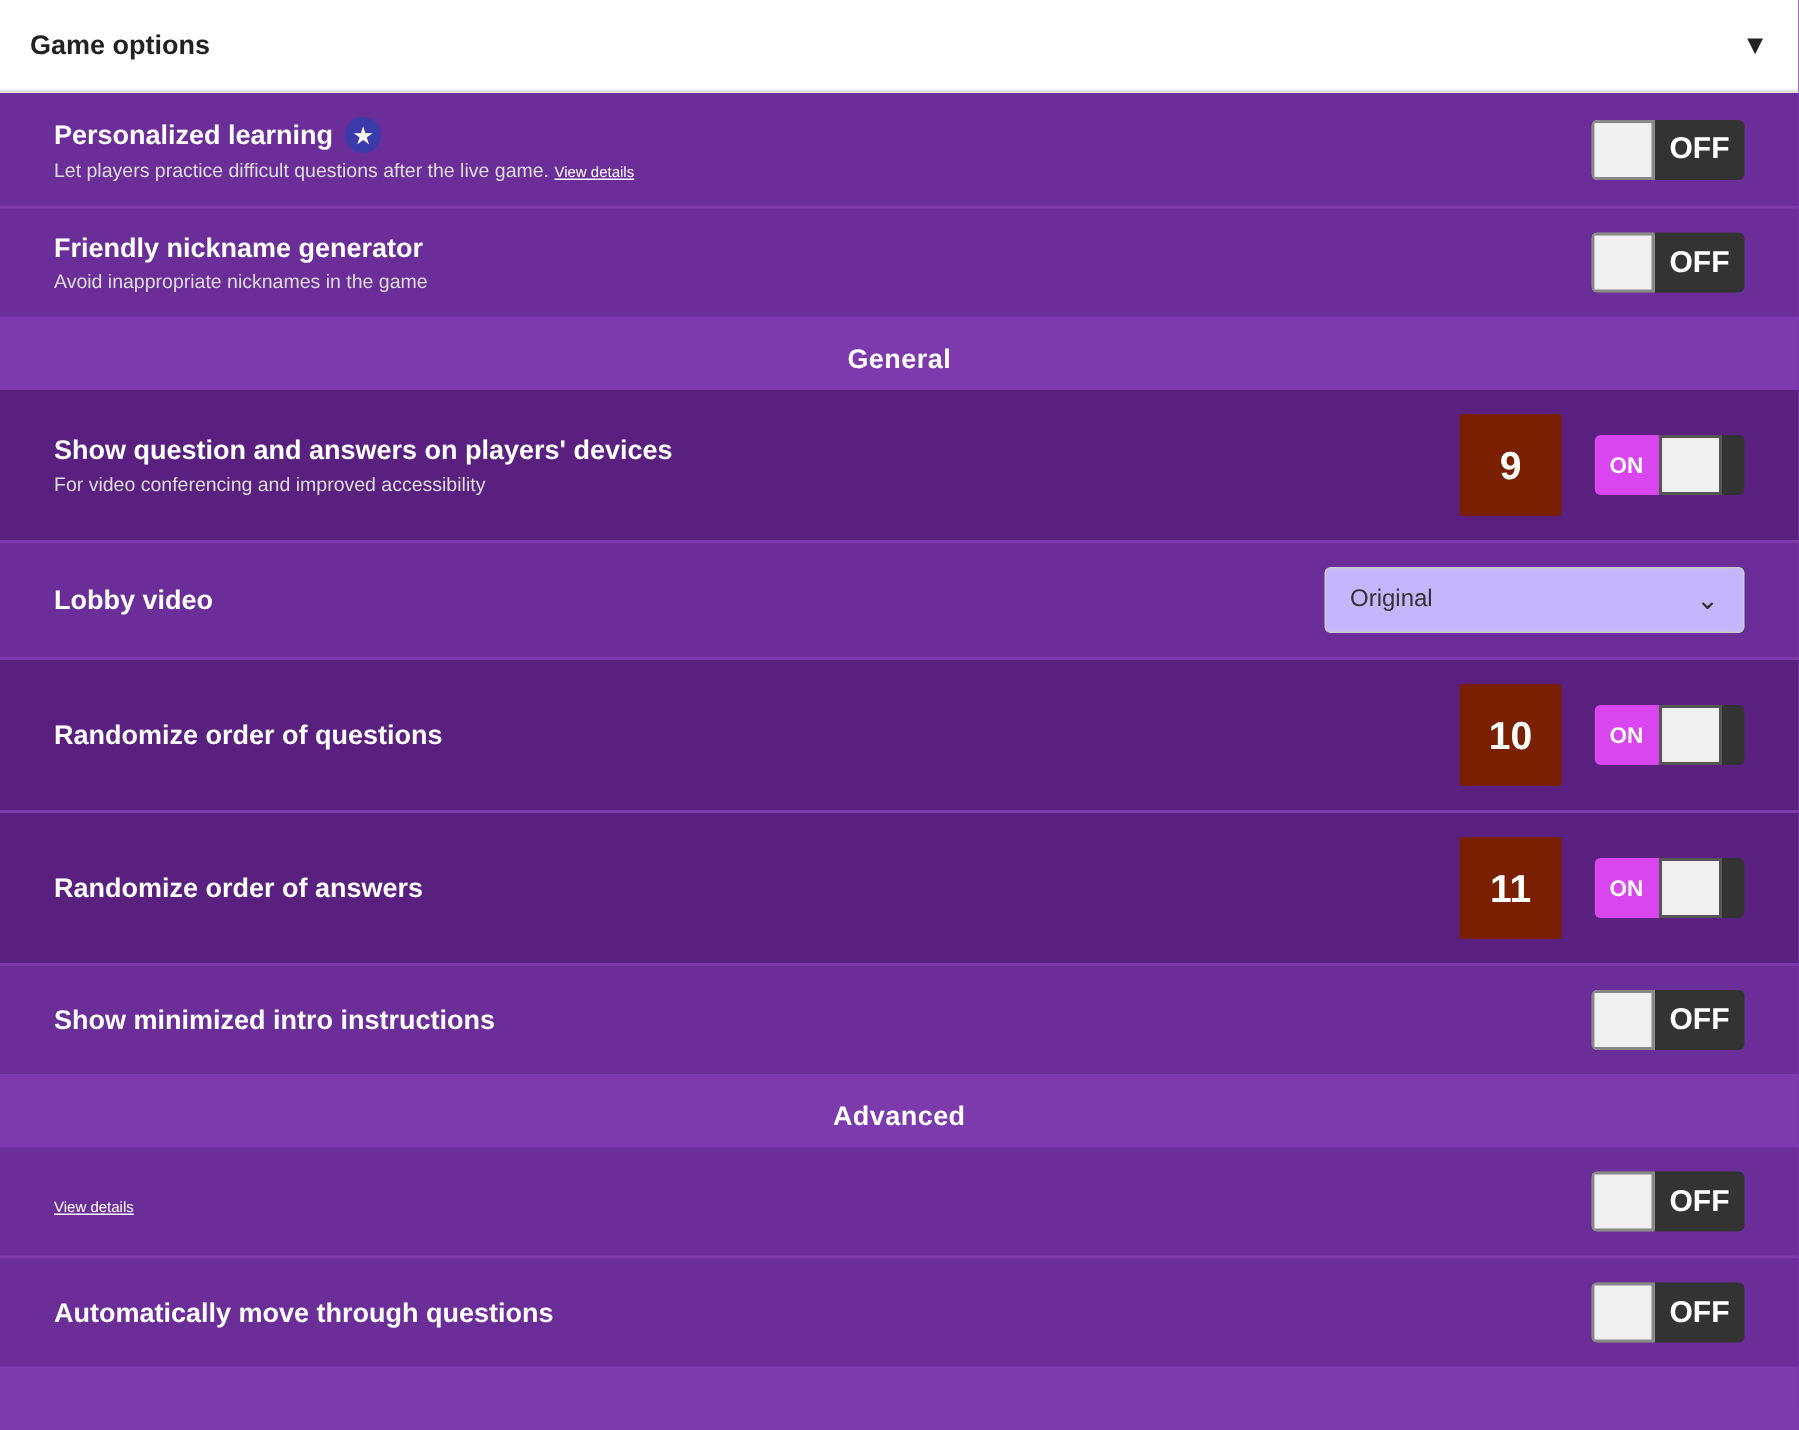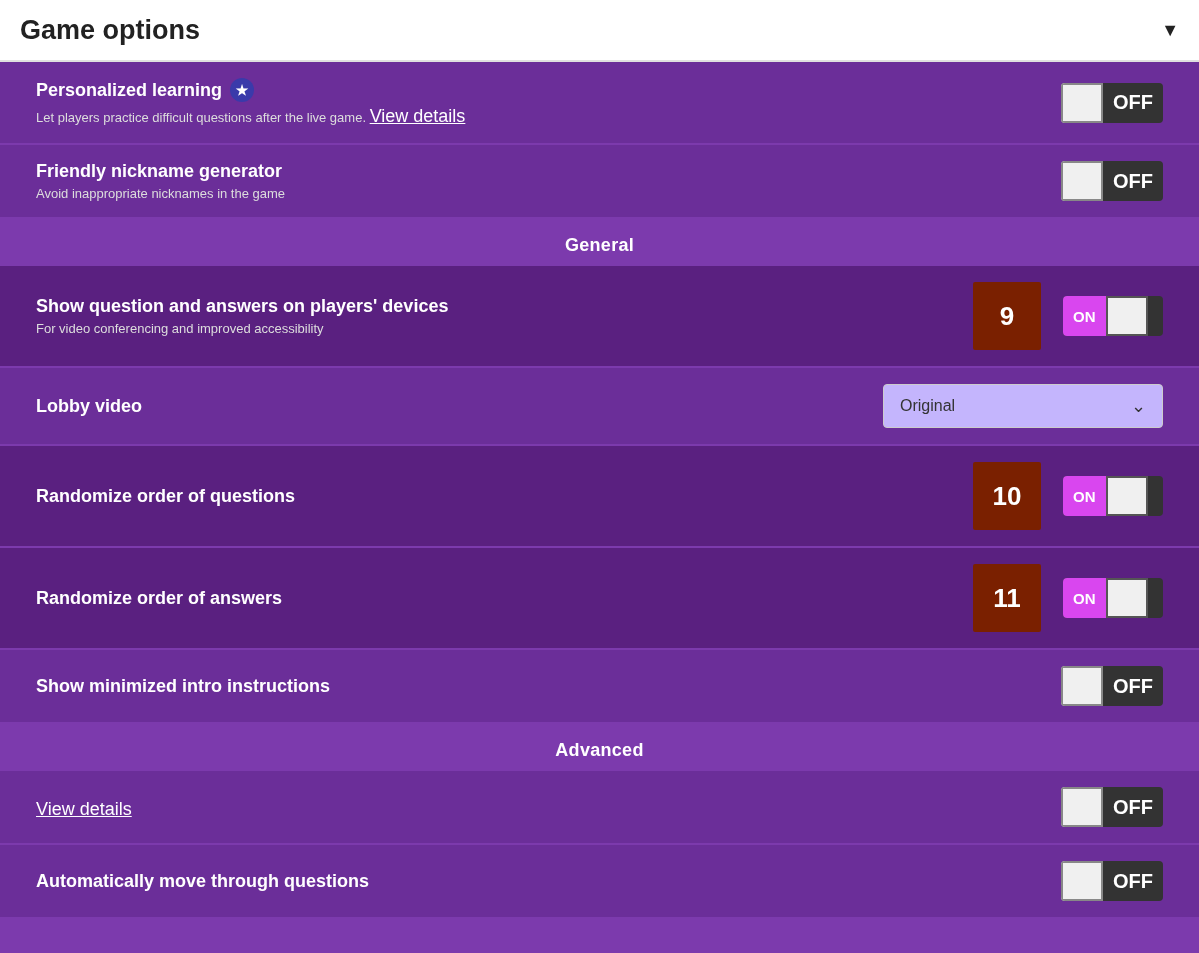--- a/index.html
+++ b/index.html
@@ -14,21 +14,21 @@
       background: #fff;
       display: flex;
       align-items: center;
       justify-content: space-between;
       padding: 0 20px;
       height: 62px;
       border-bottom: 2px solid #e0e0e0;
     }
 
     .game-options-title {
-      font-size: 27px;
+      font-size: 18px;
       font-weight: 700;
       color: #222;
     }
 
     .chevron-icon {
       font-size: 18px;
       color: #222;
     }
 
     .main-content {
@@ -74,21 +74,21 @@
 
     .option-subtitle {
       font-size: 13px;
       color: #ddd;
       margin-top: 4px;
     }
 
     .view-details-link {
       color: #fff;
       text-decoration: underline;
-      font-size: 18px;
+      font-size: 10px;
       cursor: pointer;
       text-align: center;
     }
 
     .star-badge {
       display: inline-flex;
       align-items: center;
       justify-content: center;
       width: 24px;
       height: 24px;

